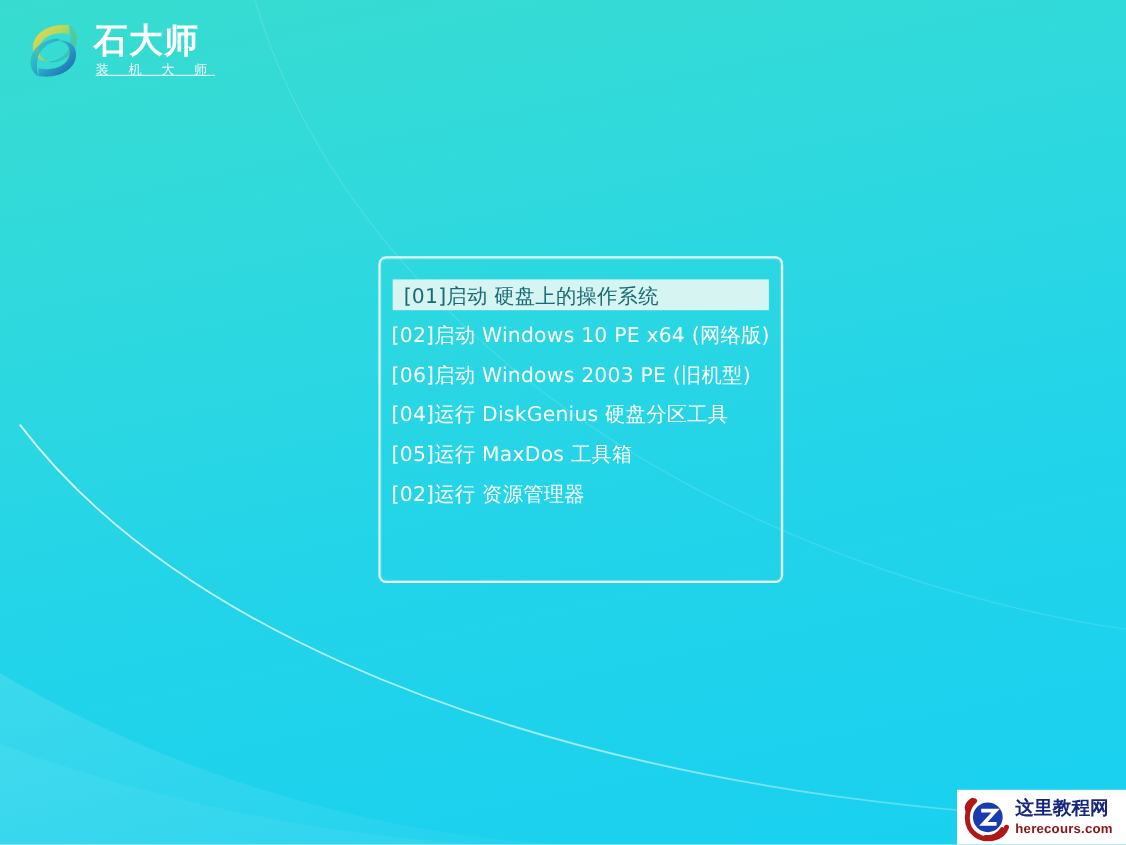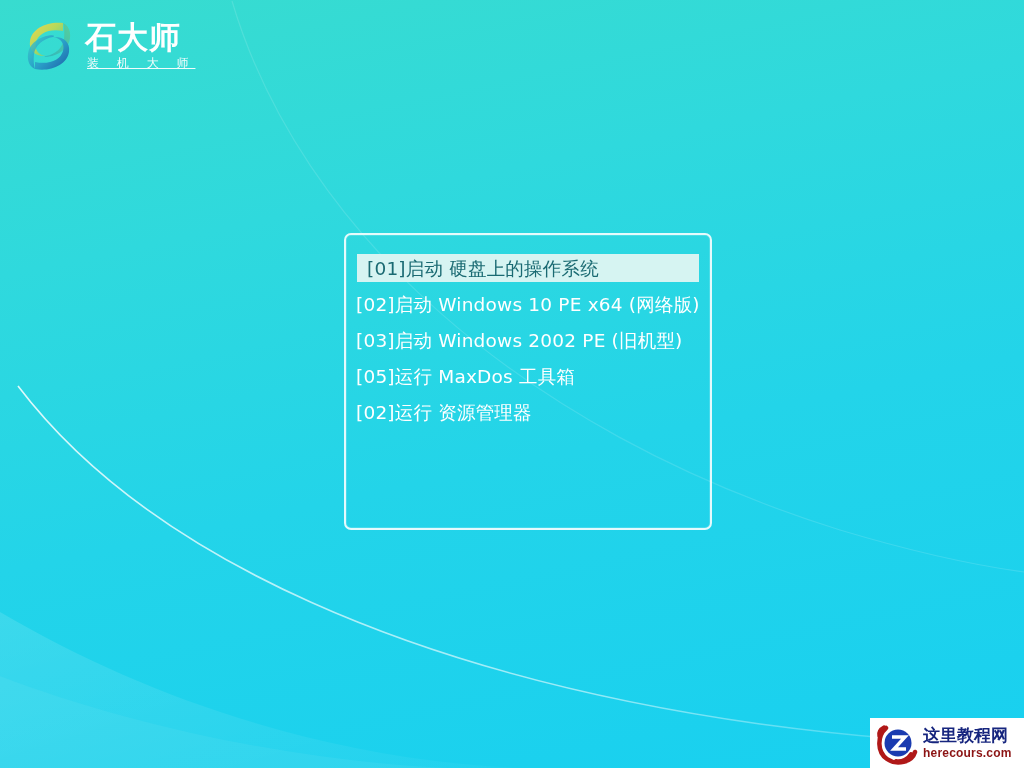--- a/index.html
+++ b/index.html
@@ -165,21 +165,22 @@
     <span id="brand-text">
       <span id="brand-name">石大师</span>
       <span id="brand-sub">装 机 大 师</span>
     </span>
   </div>
 
 
   <div id="menu-panel">
     <div class="menu-item selected">[01]启动 硬盘上的操作系统</div>
     <div class="menu-item">[02]启动 Windows 10 PE x64 (网络版)</div>
-    <div class="menu-item">[03]启动 Windows 2002 PE (旧机型)</div>
+    <div class="menu-item">[06]启动 Windows 2003 PE (旧机型)</div>
+    <div class="menu-item">[04]运行 DiskGenius 硬盘分区工具</div>
     <div class="menu-item">[05]运行 MaxDos 工具箱</div>
     <div class="menu-item">[02]运行 资源管理器</div>
   </div>
 
   <div id="watermark">
     <span id="wm-mark">
       <svg viewBox="0 0 44 44" width="44" height="44" aria-hidden="true">
 
         <path d="M11,7 C2,15 2,31 12,38 C22,45 37,41 40,31" fill="none" stroke="#b01818" stroke-width="4.5" stroke-linecap="round"></path>
         <path d="M9,6 C5,8 3,12 4,15" fill="none" stroke="#b01818" stroke-width="3.5" stroke-linecap="round"></path>

